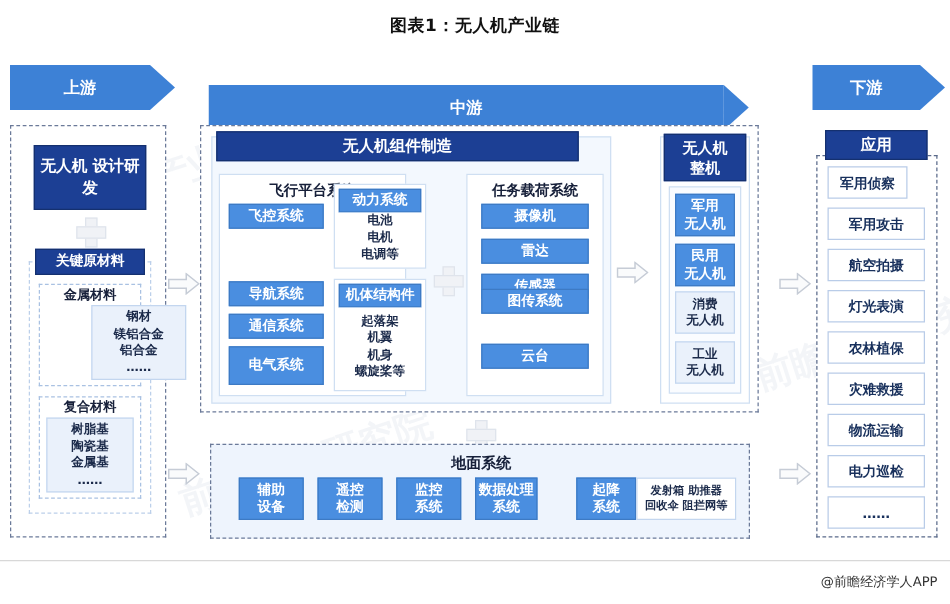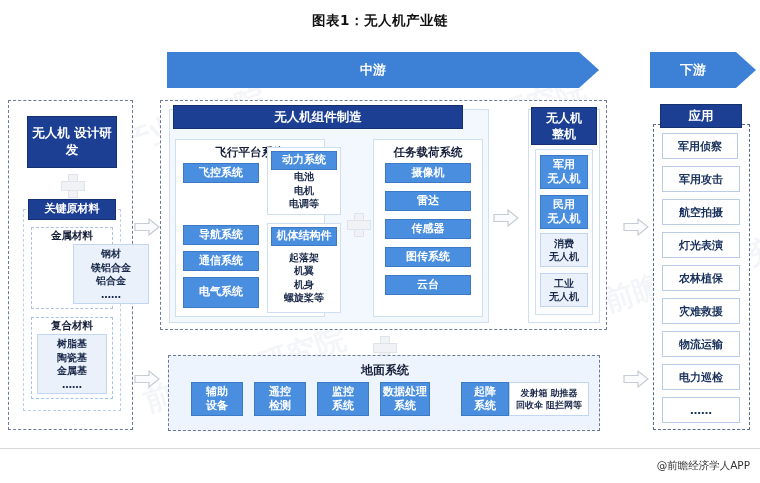--- a/index.html
+++ b/index.html
@@ -26,21 +26,21 @@
     color: #fff; font-size: 13px; font-weight: bold;
     display: flex; align-items: center; justify-content: center;
   }
   .stage-arrow::after {
     content: ""; position: absolute; left: 100%; top: 0;
     border-top: 18px solid transparent;
     border-bottom: 18px solid transparent;
     border-left: 20px solid #3d81d6;
   }
   #stage-up   { left: 8px;   top: 52px; width: 112px; }
-  #stage-mid  { left: 167px; top: 52px; width: 412px; }
+  #stage-mid  { left: 167px; top: 68px; width: 412px; }
   #stage-down { left: 650px; top: 52px; width: 86px; }
 
   
   .dash-box {
     position: absolute;
     border: 1.5px dashed #6b7a99;
     background: #fff;
   }
   #up-dash   { left: 8px;  top: 100px; width: 125px; height: 330px; }
   #mid-dash  { left: 160px;top: 100px; width: 447px; height: 230px; }
@@ -125,20 +125,21 @@
 
 <div id="chart-root">
 
   <div class="wm" style="left:60px; top:110px;">前瞻产业研究院</div>
   <div class="wm" style="left:380px; top:100px;">前瞻产业研究院</div>
   <div class="wm" style="left:140px; top:350px;">前瞻产业研究院</div>
   <div class="wm" style="left:600px; top:250px;">前瞻产业研究院</div>
 
   <div class="title">图表1：无人机产业链</div>
 
+  <div class="stage-arrow" id="stage-up">上游</div>
   <div class="stage-arrow" id="stage-mid">中游</div>
   <div class="stage-arrow" id="stage-down">下游</div>
 
   <div class="dash-box" id="up-dash">
 
     <div class="navy-box" style="left:18px; top:15px; width:90px; height:52px;">无人机
 设计研发</div>
 
     <div class="plus-icon" style="left:52px; top:73px;"></div>
 
@@ -199,21 +200,21 @@
 机身
 螺旋桨等</div>
 
     <div class="plus-icon" style="left:186px; top:112px;"></div>
 
     <div class="panel" style="left:212px; top:38px; width:110px; height:178px; background:#ffffff;"></div>
     <div class="panel-title" style="left:212px; top:44px; width:110px;">任务载荷系统</div>
     <div class="blue-box" style="left:224px; top:62px; width:86px; height:20px;">摄像机</div>
     <div class="blue-box" style="left:224px; top:90px; width:86px; height:20px;">雷达</div>
     <div class="blue-box" style="left:224px; top:118px; width:86px; height:20px;">传感器</div>
-    <div class="blue-box" style="left:224px; top:146px; width:86px; height:20px;">图传系统</div>
+    <div class="blue-box" style="left:224px; top:130px; width:86px; height:20px;">图传系统</div>
     <div class="blue-box" style="left:224px; top:174px; width:86px; height:20px;">云台</div>
 
     <div class="gray-arrow" style="left:332px; top:108px;">
       <svg width="26" height="18" viewBox="0 0 26 18">
           <path d="M1 5.5 H15 V1 L25 9 L15 17 V12.5 H1 Z" fill="#fafbfc" stroke="#c6ccd6" stroke-width="1.2"></path>
         </svg>
     </div>
 
     <div class="panel" style="left:367px; top:8px; width:72px; height:214px; background:#ffffff;"></div>
     <div class="navy-box" style="left:370px; top:6px; width:66px; height:38px; font-size:12px; white-space:pre-line;">无人机
@@ -255,21 +256,21 @@
   </div>
   <div class="gray-arrow" style="left:623px; top:370px;">
     <svg width="26" height="18" viewBox="0 0 26 18">
         <path d="M1 5.5 H15 V1 L25 9 L15 17 V12.5 H1 Z" fill="#fafbfc" stroke="#c6ccd6" stroke-width="1.2"></path>
       </svg>
   </div>
 
   <div class="navy-box" style="left:660px; top:104px; width:82px; height:24px; font-size:12.5px; z-index:3;">应用</div>
 
   <div class="dash-box" id="down-dash">
-    <div class="white-box" style="left:8px; top:8px; width:76px; height:26px;">军用侦察</div>
+    <div class="white-box" style="left:8px; top:8px; width:64px; height:26px;">军用侦察</div>
     <div class="white-box" style="left:8px; top:41px; width:78px; height:26px;">军用攻击</div>
     <div class="white-box" style="left:8px; top:74px; width:78px; height:26px;">航空拍摄</div>
     <div class="white-box" style="left:8px; top:107px; width:78px; height:26px;">灯光表演</div>
     <div class="white-box" style="left:8px; top:140px; width:78px; height:26px;">农林植保</div>
     <div class="white-box" style="left:8px; top:173px; width:78px; height:26px;">灾难救援</div>
     <div class="white-box" style="left:8px; top:206px; width:78px; height:26px;">物流运输</div>
     <div class="white-box" style="left:8px; top:239px; width:78px; height:26px;">电力巡检</div>
     <div class="white-box" style="left:8px; top:272px; width:78px; height:26px;">……</div>
   </div>
 

